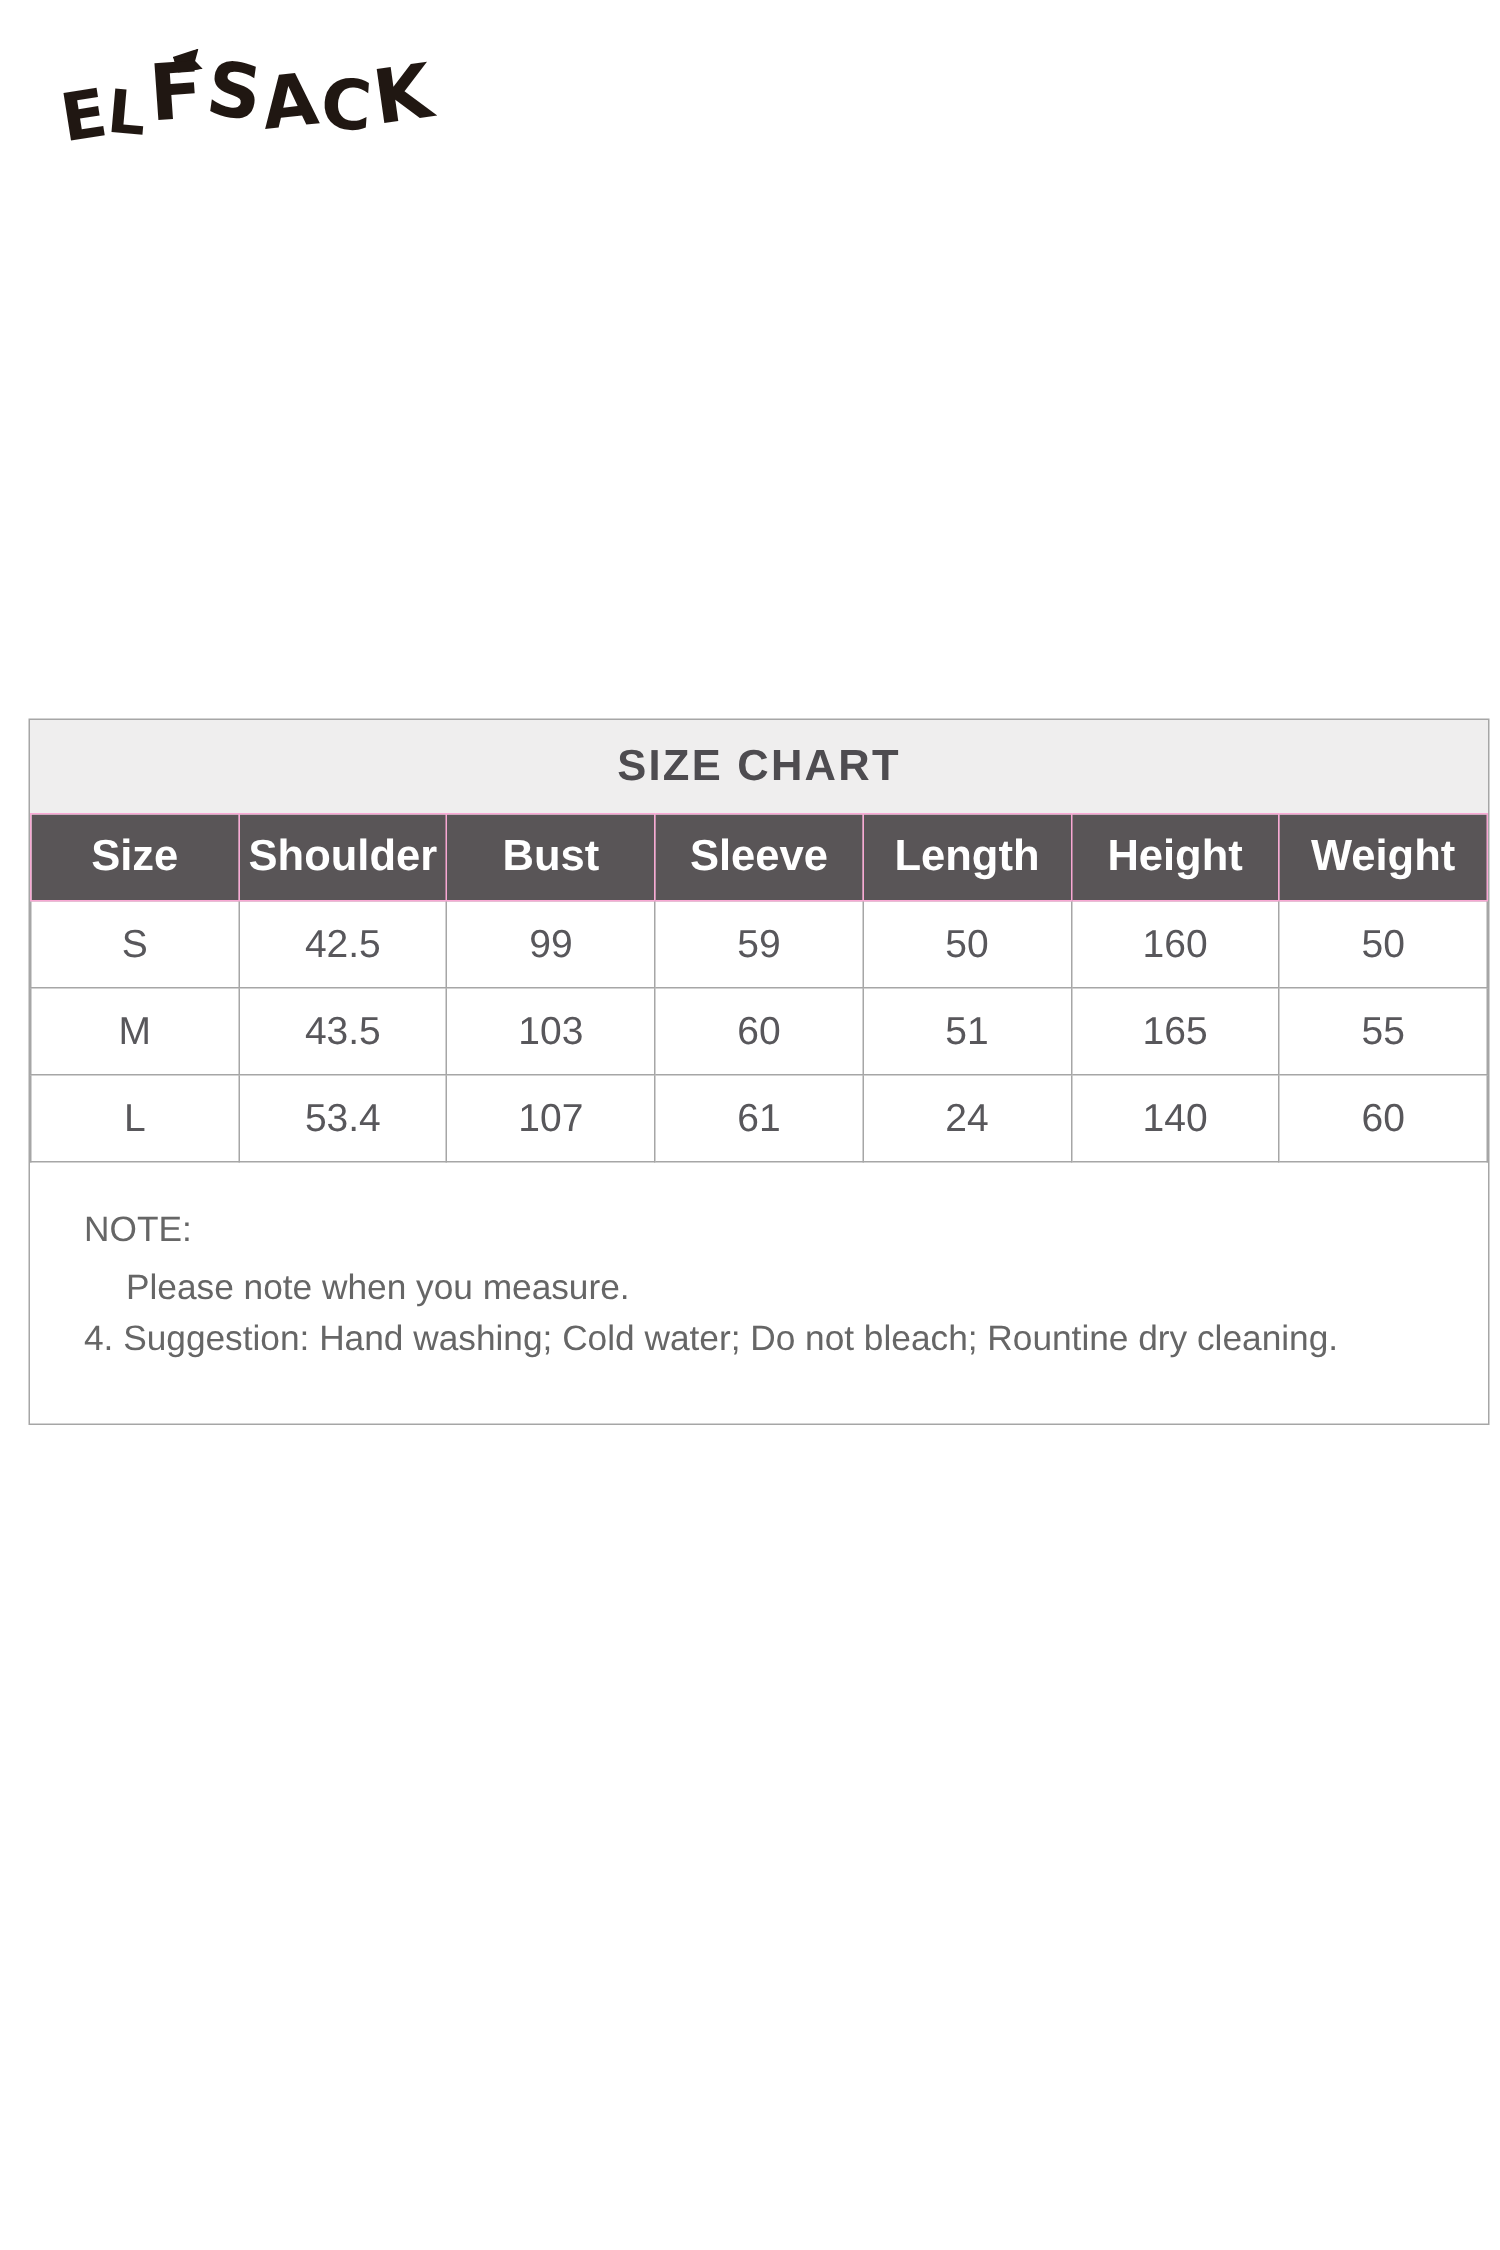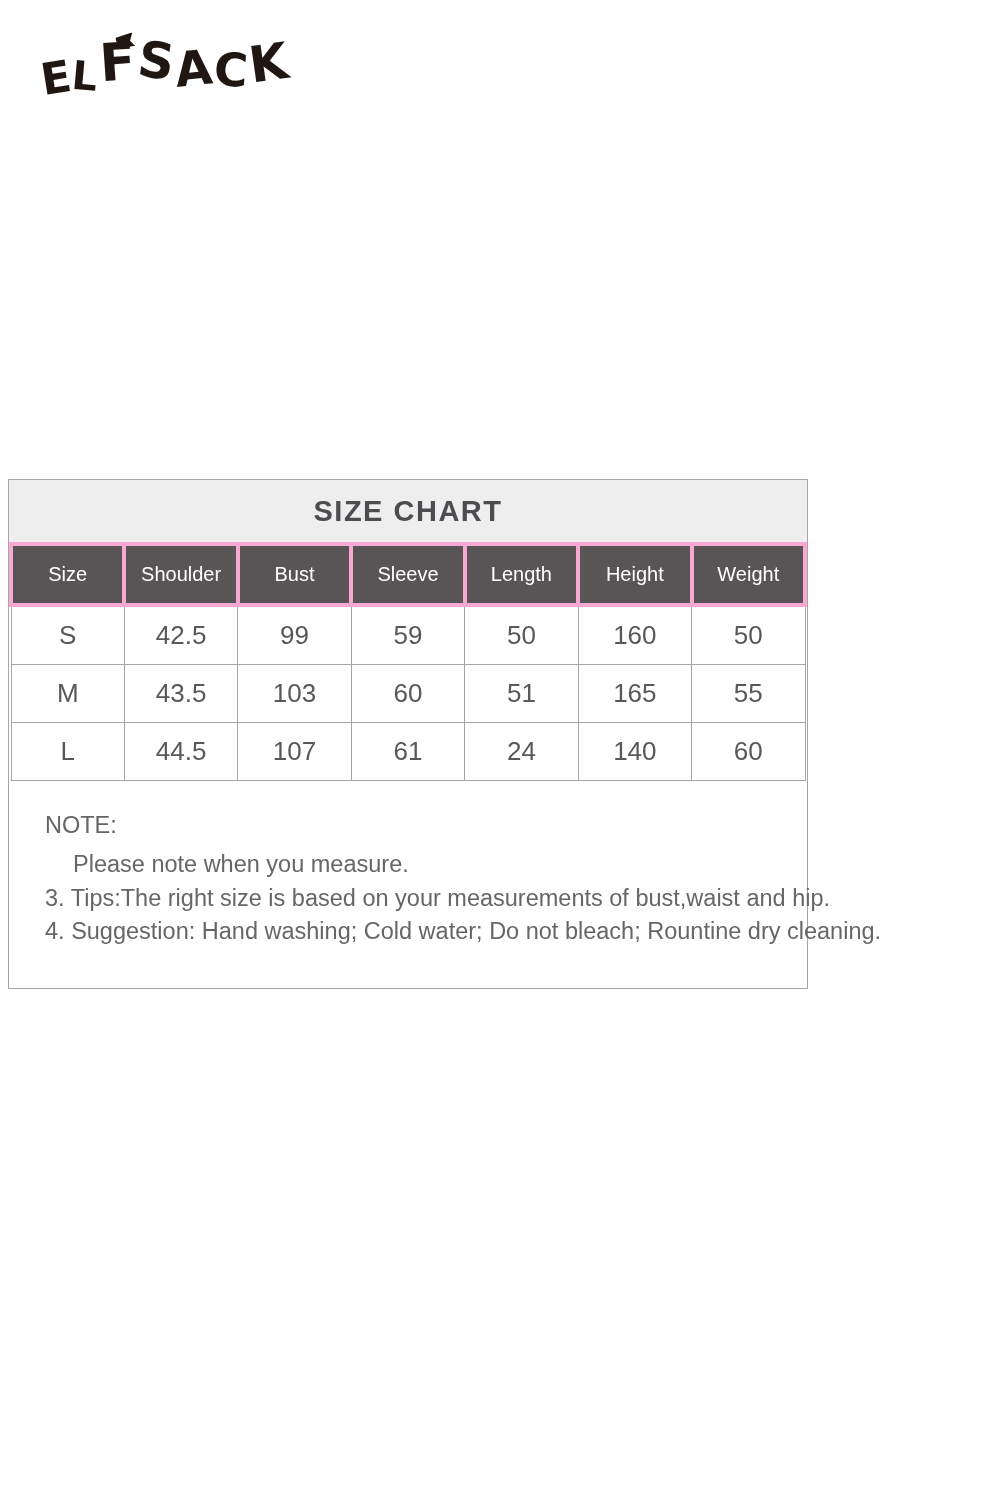--- a/index.html
+++ b/index.html
@@ -36,44 +36,44 @@
   .logo-letter:nth-child(8){transform:rotate(-8deg) translateY(-6px);font-size:50px;}
   .logo-flag{
     position:absolute;left:76px;top:-8px;width:18px;height:14px;
     background:var(--logo-color,#201712);
     clip-path:polygon(0 15%,100% 0,78% 55%,100% 100%,8% 92%);
     transform:rotate(-12deg);
   }
 
   
   .chart-box{
-    position:absolute;left:8px;top:479px;width:800px;
+    position:absolute;left:19px;top:479px;width:974px;
     border:1px solid var(--border,#a6a6a6);
     background:#ffffff;
     box-sizing:border-box;
   }
   .chart-title{
     height:62px;
     background:var(--title-bg,#efeeee);
     color:var(--title-text,#4e4c50);
     font-size:29px;font-weight:bold;letter-spacing:1.5px;
     display:flex;align-items:center;justify-content:center;
   }
   table.size-table{
     width:100%;
     border-collapse:collapse;
     table-layout:fixed;
   }
   table.size-table th{
     background:var(--header-bg,#595557);
     color:#ffffff;
-    font-weight:normal;
-    font-size:20px;
+    font-weight:bold;
+    font-size:29px;
     height:55px;
-    border:4px solid #f9a8d4;
+    border:1px solid #f9a8d4;
   }
   table.size-table td{
     color:var(--cell-text,#58575b);
     font-size:26px;
     text-align:center;
     height:55px;
     border:1px solid var(--border,#a6a6a6);
     background:#ffffff;
   }
 
@@ -136,33 +136,32 @@
             <td>M</td>
             <td>43.5</td>
             <td>103</td>
             <td>60</td>
             <td>51</td>
             <td>165</td>
             <td>55</td>
           </tr>
           <tr>
             <td>L</td>
-            <td>44.5</td>
+            <td>53.4</td>
             <td>107</td>
             <td>61</td>
             <td>24</td>
             <td>140</td>
             <td>60</td>
           </tr>
         </tbody>
     </table>
 
     <div class="note">
       <div class="note-heading">NOTE:</div>
       <div class="note-lines">
           <div class="note-line indent">Please note when you measure.</div>
-          <div class="note-line">3. Tips:The right size is based on your measurements of bust,waist and hip.</div>
           <div class="note-line">4. Suggestion: Hand washing; Cold water; Do not bleach; Rountine dry cleaning.</div>
         </div>
     </div>
   </div>
 
 </div>
 
 </body></html>

